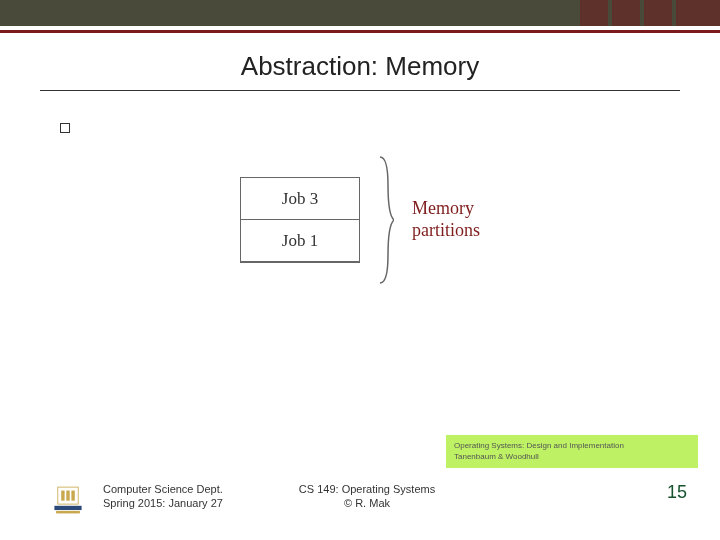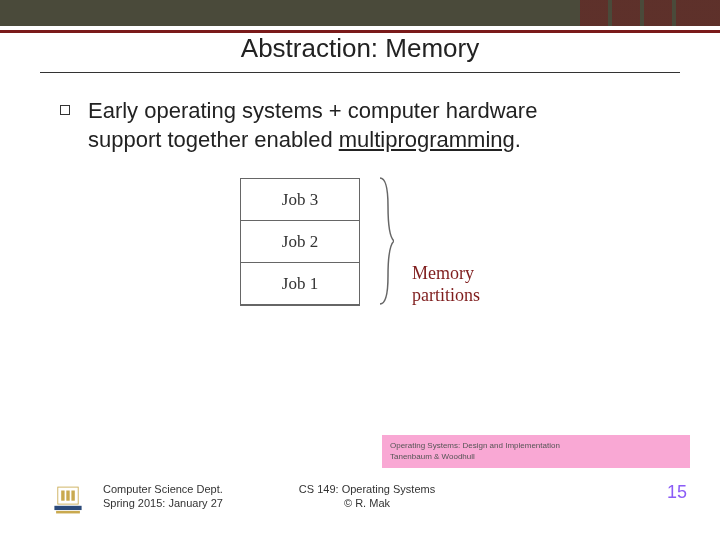--- a/index.html
+++ b/index.html
@@ -37,20 +37,21 @@
   .accent-line {
     width: 100%;
     height: 3px;
     background: #7a1a1a;
     margin-top: 4px;
   }
   .title {
     text-align: center;
     font-size: 26px;
     color: #222;
+    margin-top: 18px;
     font-weight: normal;
   }
   .title-underline {
     width: 640px;
     height: 1px;
     background: #333;
     margin: 8px auto 0 auto;
   }
   .content {
     padding: 24px 60px 0 60px;
@@ -74,21 +75,21 @@
   }
   .underline { text-decoration: underline; }
   .diagram-wrap {
     width: 100%;
     display: flex;
     justify-content: center;
     margin-top: 22px;
   }
   .diagram {
     display: flex;
-    align-items: flex-end;
+    align-items: center;
     gap: 18px;
   }
   .mem-stack {
     border: 1.5px solid #666;
     width: 120px;
     font-family: "Times New Roman", serif;
   }
   .mem-cell {
     height: 42px;
     border-bottom: 1.5px solid #666;
@@ -108,24 +109,24 @@
     flex-shrink: 0;
   }
   .mem-label {
     font-family: "Times New Roman", serif;
     font-size: 18px;
     color: #7f1d1d;
     line-height: 1.2;
   }
   .citation-box {
     position: absolute;
-    right: 30px;
+    right: 22px;
     bottom: 72px;
-    width: 308px;
-    background: #f9a8d4;
+    width: 252px;
+    background: #bef264;
     padding: 6px 8px;
     font-size: 8px;
     color: #555;
     line-height: 1.3;
   }
   .footer {
     position: absolute;
     left: 0;
     bottom: 0;
     width: 100%;
@@ -150,46 +151,41 @@
   .footer-center {
     position: absolute;
     left: 50%;
     transform: translateX(-50%);
     text-align: center;
   }
   .slide-num {
     position: absolute;
     right: 40px;
     font-size: 18px;
-    color: #8b5cf6;
+    color: #14532d;
   }
 </style>
 </head>
 <body>
 
 <div class="top-bar"></div>
 <div class="accent-line"></div>
 
 <h1 class="title">Abstraction: Memory</h1>
 <div class="title-underline"></div>
 
 <div class="content">
   <div class="bullet-row">
     <div class="bullet-box"></div>
-    <div class="bullet-text">
-      <span>Early operating systems + computer hardware</span><br>
-      <span>support together enabled </span><span class="underline">multiprogramming</span><span>.</span>
-    </div>
   </div>
 
   <div class="diagram-wrap">
     <div class="diagram">
       <div class="mem-stack">
         <div class="mem-cell">Job 3</div>
-        <div class="mem-cell">Job 2</div>
         <div class="mem-cell">Job 1</div>
       </div>
       <svg class="brace-svg" width="16" height="130" viewBox="0 0 16 130">
         <path d="M 2 2 Q 10 2 10 30 Q 10 60 16 65 Q 10 70 10 100 Q 10 128 2 128" stroke="#666" stroke-width="1.5" fill="none"></path>
       </svg>
       <div class="mem-label">
         <span>Memory</span><br>
         <span>partitions</span>
       </div>
     </div>

